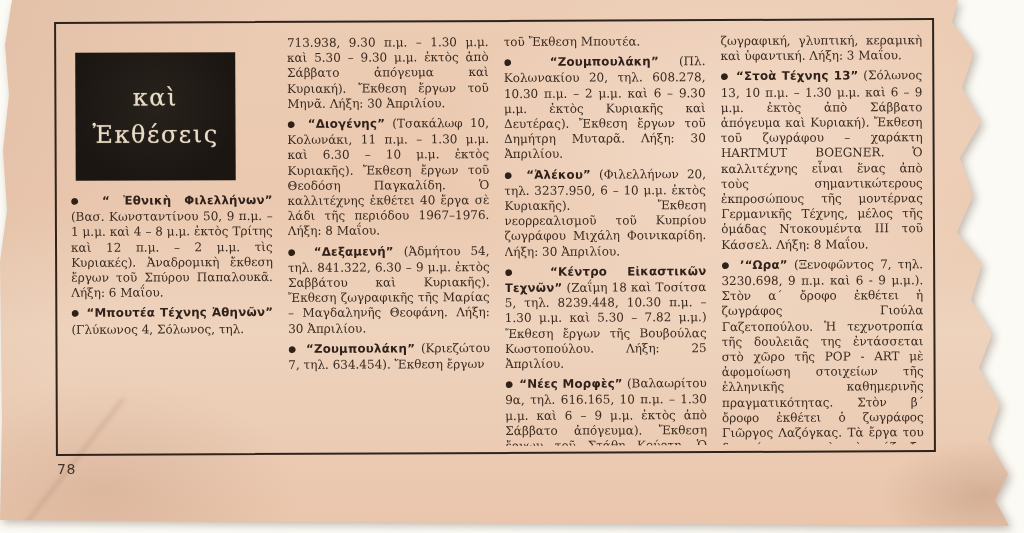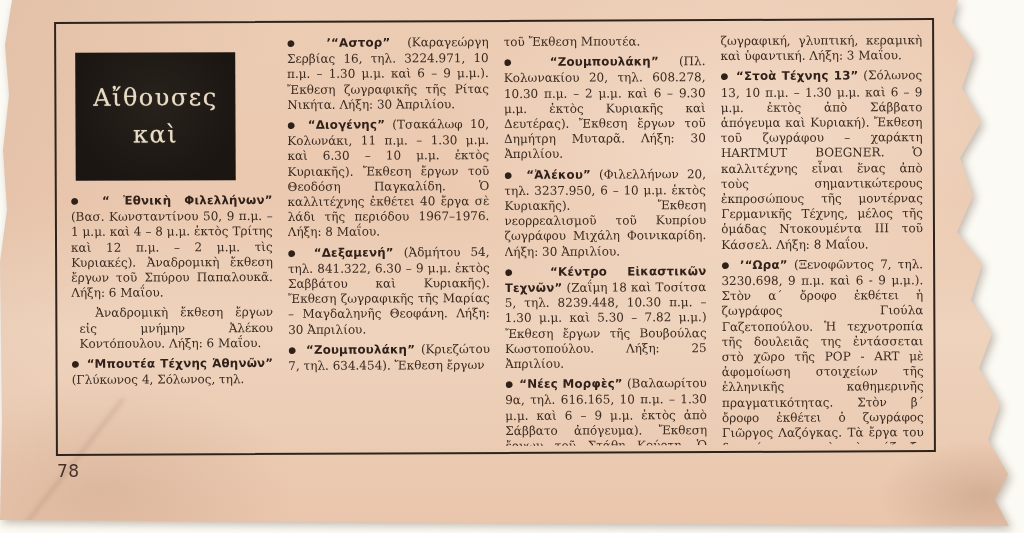--- a/index.html
+++ b/index.html
@@ -54,45 +54,44 @@
   .entry{margin:0 0 5px;}
   .entry.indent{text-indent:16px;padding-left:8px;}
   .bullet{font-size:9px;position:relative;top:-1px;letter-spacing:2px;color:#2f2118;}
   .gname{
     font-family:"DejaVu Sans", sans-serif;font-weight:bold;
     font-size:11.8px;letter-spacing:.2px;color:#30211a;
   }
   .etext{color:#3a2a1f;}
   .page-number{
     position:absolute;left:57px;top:461px;
-    font-family:"DejaVu Sans", sans-serif;font-size:17px;color:#45332a;
+    font-family:"DejaVu Sans", sans-serif;font-size:14px;color:#45332a;
     letter-spacing:.5px;
   }
 </style>
 </head>
 <body>
 
 <div class="paper-wrap">
   <div class="paper">
     <div class="crease"></div>
 
     <div class="frame">
       <div class="col">
         <div class="masthead">
-          <span>Αἴθουσες</span>
           <span>καὶ</span>
+          <span>Ἐκθέσεις</span>
         </div>
         <div id="entries-0">
             <p class="entry"><span class="bullet">●</span> <b class="gname">“ Ἐθνικὴ Φιλελλήνων”</b> <span class="etext">(Βασ. Κωνσταντίνου 50, 9 π.μ. – 1 μ.μ. καὶ 4 – 8 μ.μ. ἐκτὸς Τρίτης καὶ 12 π.μ. – 2 μ.μ. τὶς Κυριακές). Ἀναδρομικὴ ἔκθεση ἔργων τοῦ Σπύρου Παπαλουκᾶ. Λήξη: 6 Μαΐου.</span></p>
-            <p class="entry indent"><span class="etext">Ἀναδρομικὴ ἔκθεση ἔργων εἰς μνήμην Ἀλέκου Κοντόπουλου. Λήξη: 6 Μαΐου.</span></p>
             <p class="entry"><span class="bullet">●</span> <b class="gname">“Μπουτέα Τέχνης Ἀθηνῶν”</b> <span class="etext">(Γλύκωνος 4, Σόλωνος, τηλ.</span></p>
           </div>
       </div>
       <div class="col" id="entries-1">
-          <p class="entry"><span class="bullet">●</span> <b class="gname">’“Αστορ”</b> <span class="etext">(Καραγεώργη Σερβίας 16, τηλ. 3224.971, 10 π.μ. – 1.30 μ.μ. καὶ 6 – 9 μ.μ.). Ἔκθεση ζωγραφικῆς τῆς Ρίτας Νικήτα. Λήξη: 30 Ἀπριλίου.</span></p>
+          <p class="entry"><span class="etext">713.938, 9.30 π.μ. – 1.30 μ.μ. καὶ 5.30 – 9.30 μ.μ. ἐκτὸς ἀπὸ Σάββατο ἀπόγευμα καὶ Κυριακή). Ἔκθεση ἔργων τοῦ Μηνᾶ. Λήξη: 30 Ἀπριλίου.</span></p>
           <p class="entry"><span class="bullet">●</span> <b class="gname">“Διογένης”</b> <span class="etext">(Τσακάλωφ 10, Κολωνάκι, 11 π.μ. – 1.30 μ.μ. καὶ 6.30 – 10 μ.μ. ἐκτὸς Κυριακῆς). Ἔκθεση ἔργων τοῦ Θεοδόση Παγκαλίδη. Ὁ καλλιτέχνης ἐκθέτει 40 ἔργα σὲ λάδι τῆς περιόδου 1967–1976. Λήξη: 8 Μαΐου.</span></p>
           <p class="entry"><span class="bullet">●</span> <b class="gname">“Δεξαμενή”</b> <span class="etext">(Ἀδμήτου 54, τηλ. 841.322, 6.30 – 9 μ.μ. ἐκτὸς Σαββάτου καὶ Κυριακῆς). Ἔκθεση ζωγραφικῆς τῆς Μαρίας – Μαγδαληνῆς Θεοφάνη. Λήξη: 30 Ἀπριλίου.</span></p>
           <p class="entry"><span class="bullet">●</span> <b class="gname">“Ζουμπουλάκη”</b> <span class="etext">(Κριεζώτου 7, τηλ. 634.454). Ἔκθεση ἔργων</span></p>
         </div>
       <div class="col" id="entries-2">
           <p class="entry"><span class="etext">τοῦ Ἔκθεση Μπουτέα.</span></p>
           <p class="entry"><span class="bullet">●</span> <b class="gname">“Ζουμπουλάκη”</b> <span class="etext">(Πλ. Κολωνακίου 20, τηλ. 608.278, 10.30 π.μ. – 2 μ.μ. καὶ 6 – 9.30 μ.μ. ἐκτὸς Κυριακῆς καὶ Δευτέρας). Ἔκθεση ἔργων τοῦ Δημήτρη Μυταρᾶ. Λήξη: 30 Ἀπριλίου.</span></p>
           <p class="entry"><span class="bullet">●</span> <b class="gname">“Ἀλέκου”</b> <span class="etext">(Φιλελλήνων 20, τηλ. 3237.950, 6 – 10 μ.μ. ἐκτὸς Κυριακῆς). Ἔκθεση νεορρεαλισμοῦ τοῦ Κυπρίου ζωγράφου Μιχάλη Φοινικαρίδη. Λήξη: 30 Ἀπριλίου.</span></p>
           <p class="entry"><span class="bullet">●</span> <b class="gname">“Κέντρο Εἰκαστικῶν Τεχνῶν”</b> <span class="etext">(Ζαΐμη 18 καὶ Τοσίτσα 5, τηλ. 8239.448, 10.30 π.μ. – 1.30 μ.μ. καὶ 5.30 – 7.82 μ.μ.) Ἔκθεση ἔργων τῆς Βουβούλας Κωστοπούλου. Λήξη: 25 Ἀπριλίου.</span></p>
           <p class="entry"><span class="bullet">●</span> <b class="gname">“Νέες Μορφὲς”</b> <span class="etext">(Βαλαωρίτου 9α, τηλ. 616.165, 10 π.μ. – 1.30 μ.μ. καὶ 6 – 9 μ.μ. ἐκτὸς ἀπὸ Σάββατο ἀπόγευμα). Ἔκθεση ἔργων τοῦ Στάθη Κούρτη. Ὁ καλλιτέχνης παρουσιάζει ἔργα του σὲ</span></p>

